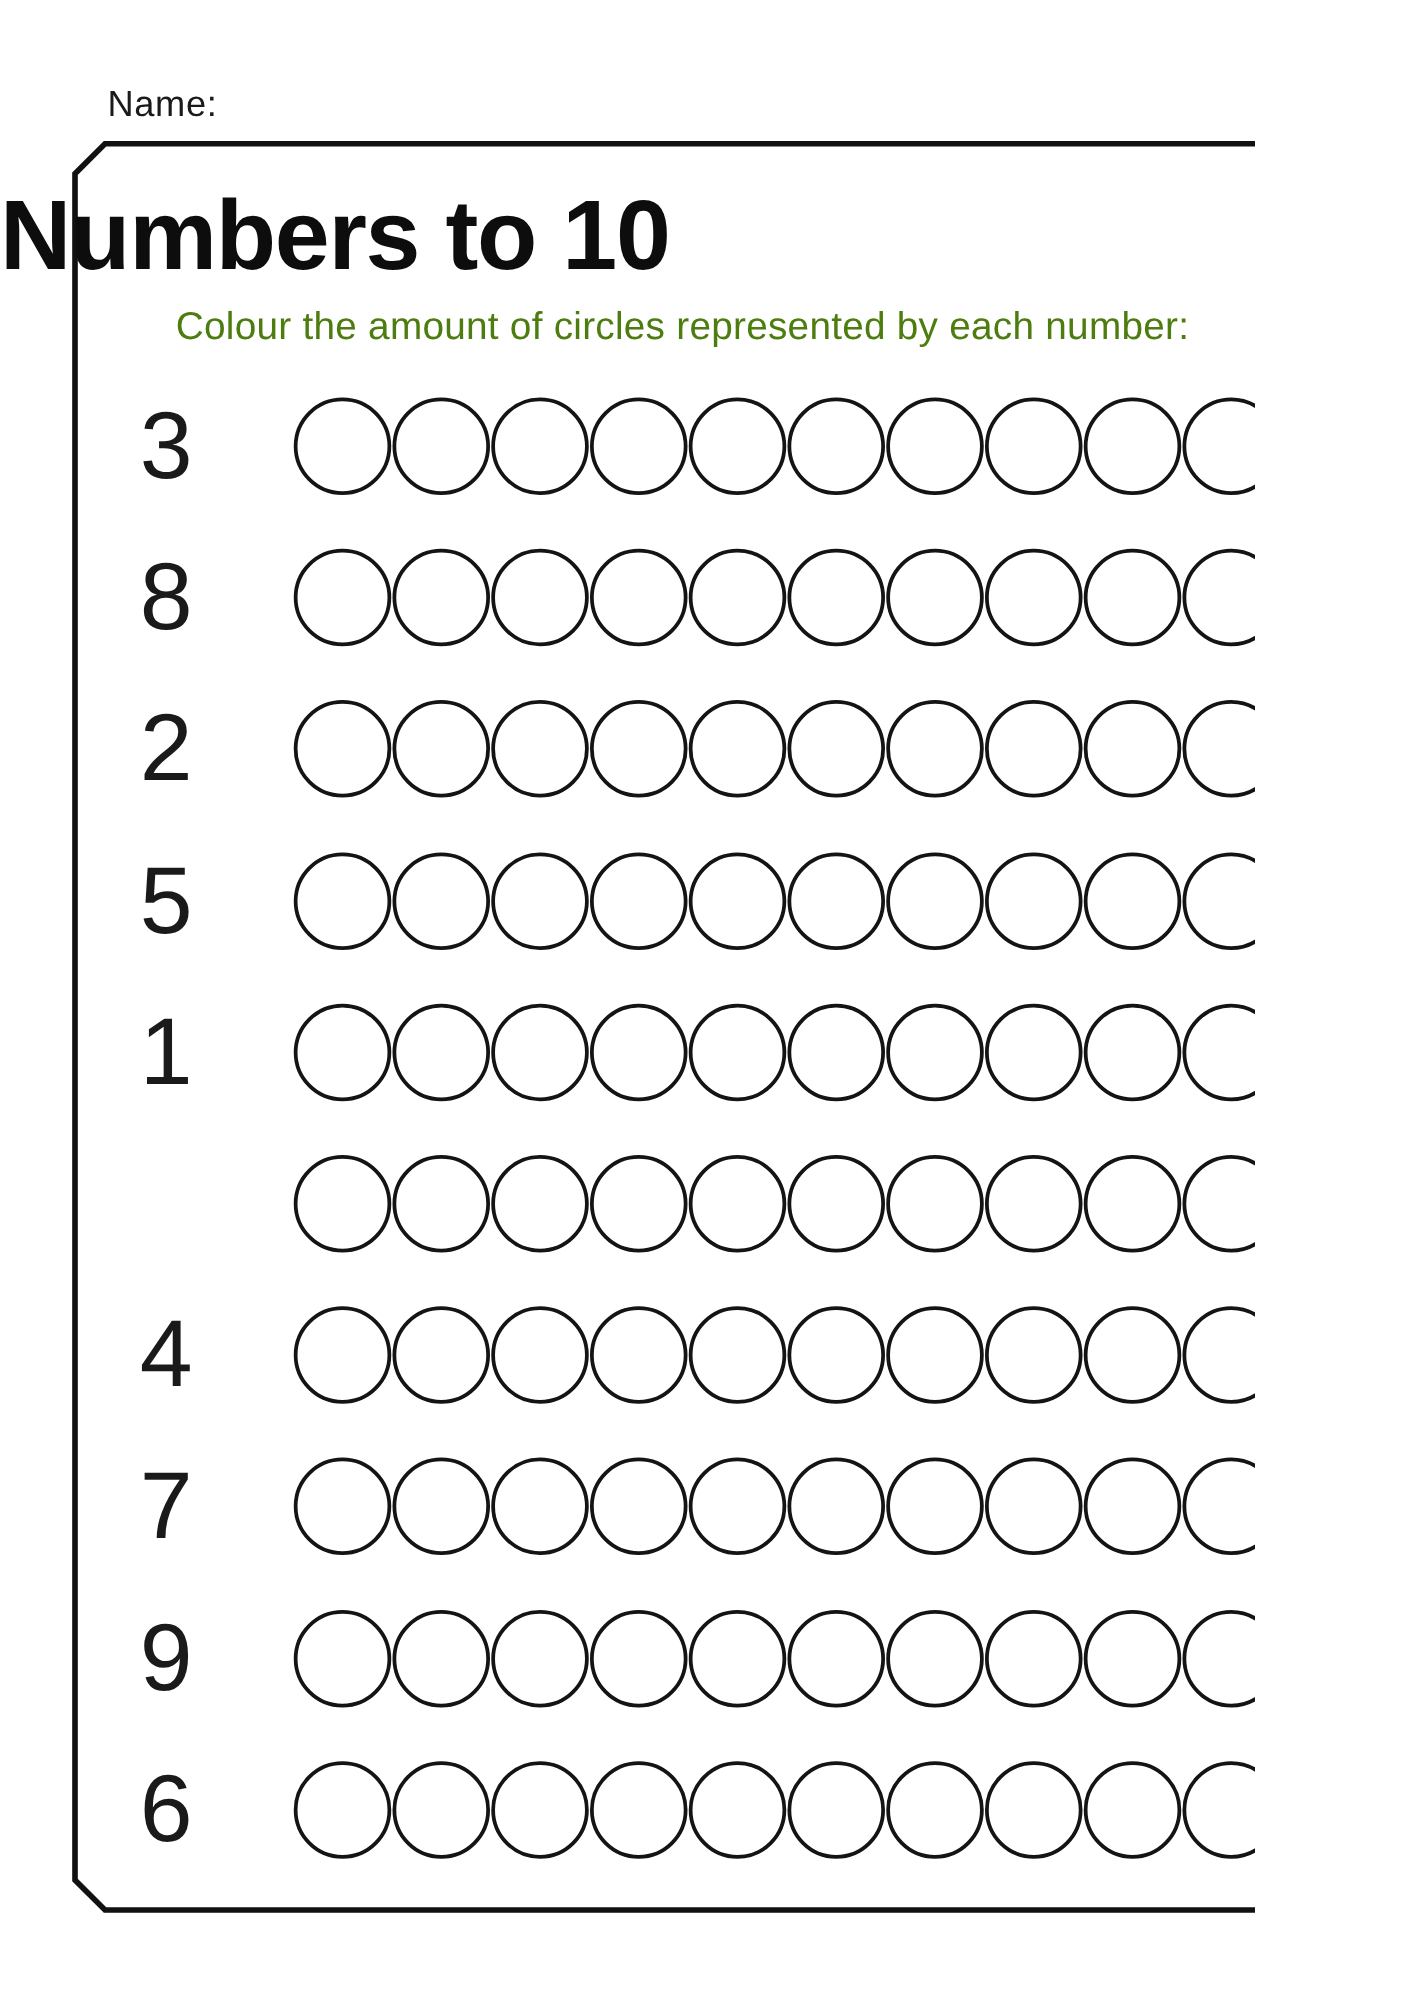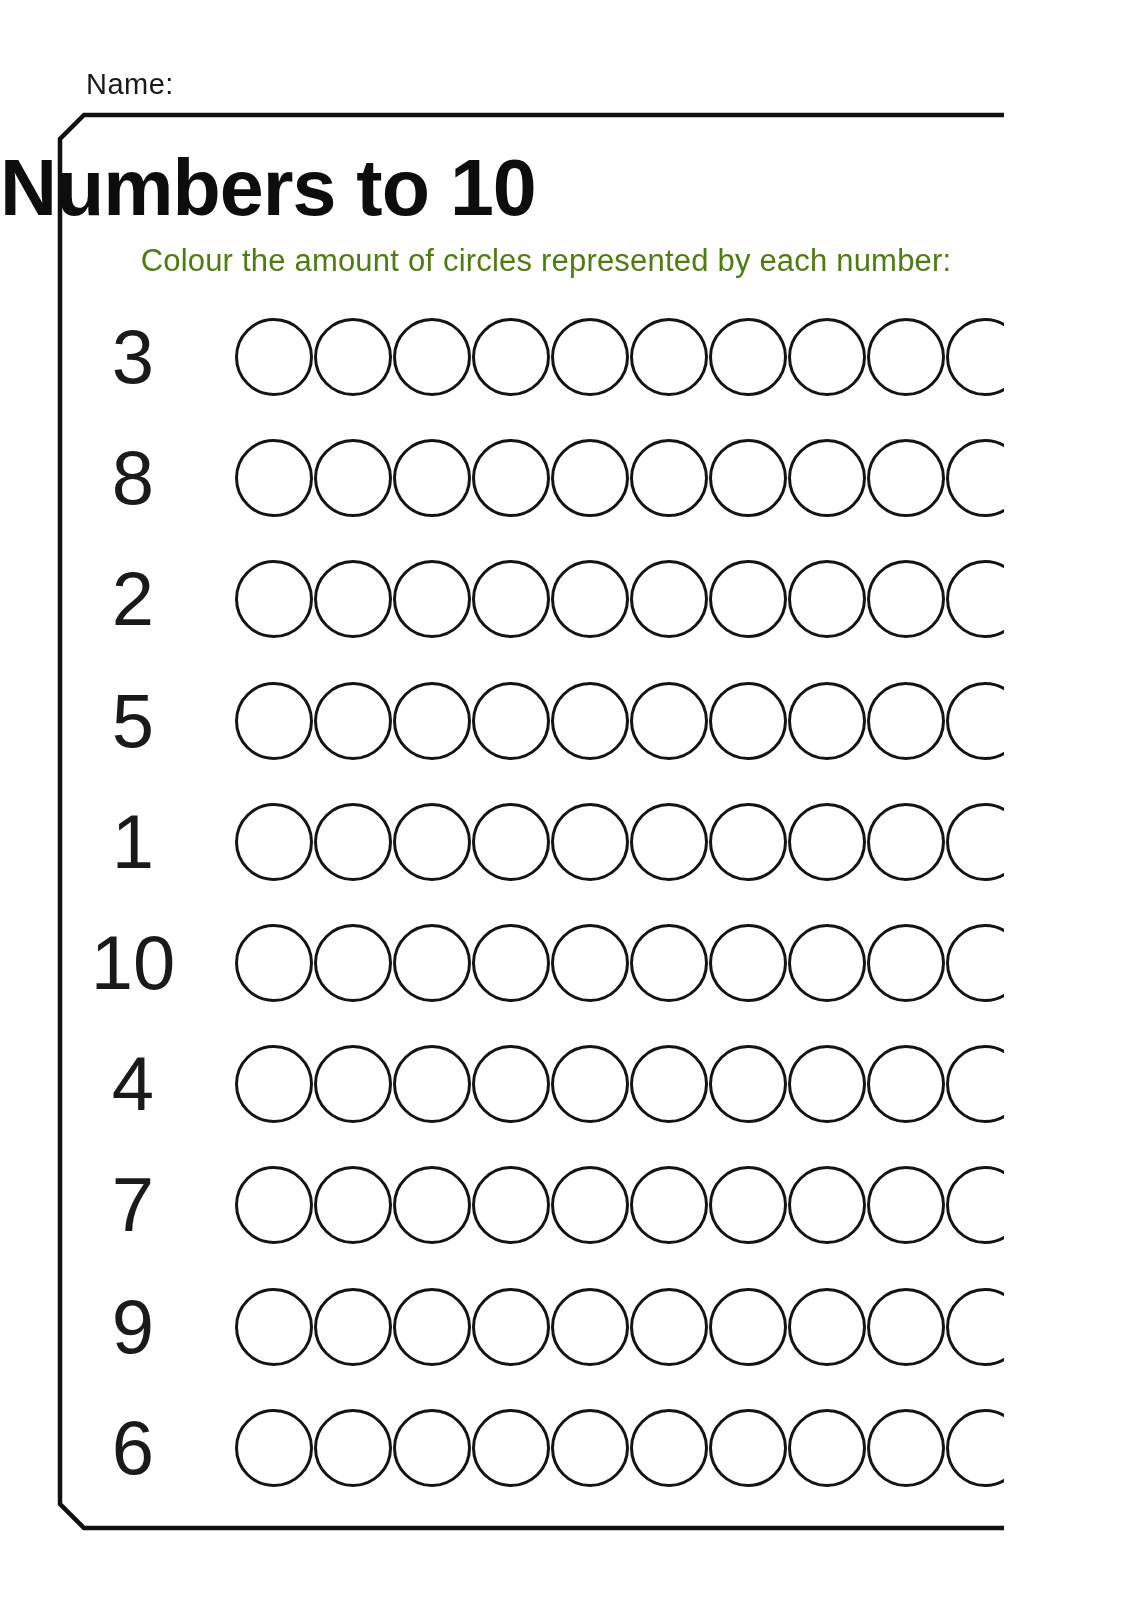--- a/index.html
+++ b/index.html
@@ -164,21 +164,20 @@
           <div class="circle"></div>
           <div class="circle"></div>
           <div class="circle"></div>
           <div class="circle"></div>
           <div class="circle"></div>
           <div class="circle"></div>
           <div class="circle"></div>
         </div>
       </div>
       <div class="row" style="top: 903px;">
-        <div class="row-number">10</div>
         <div class="circles">
           <div class="circle"></div>
           <div class="circle"></div>
           <div class="circle"></div>
           <div class="circle"></div>
           <div class="circle"></div>
           <div class="circle"></div>
           <div class="circle"></div>
           <div class="circle"></div>
           <div class="circle"></div>

